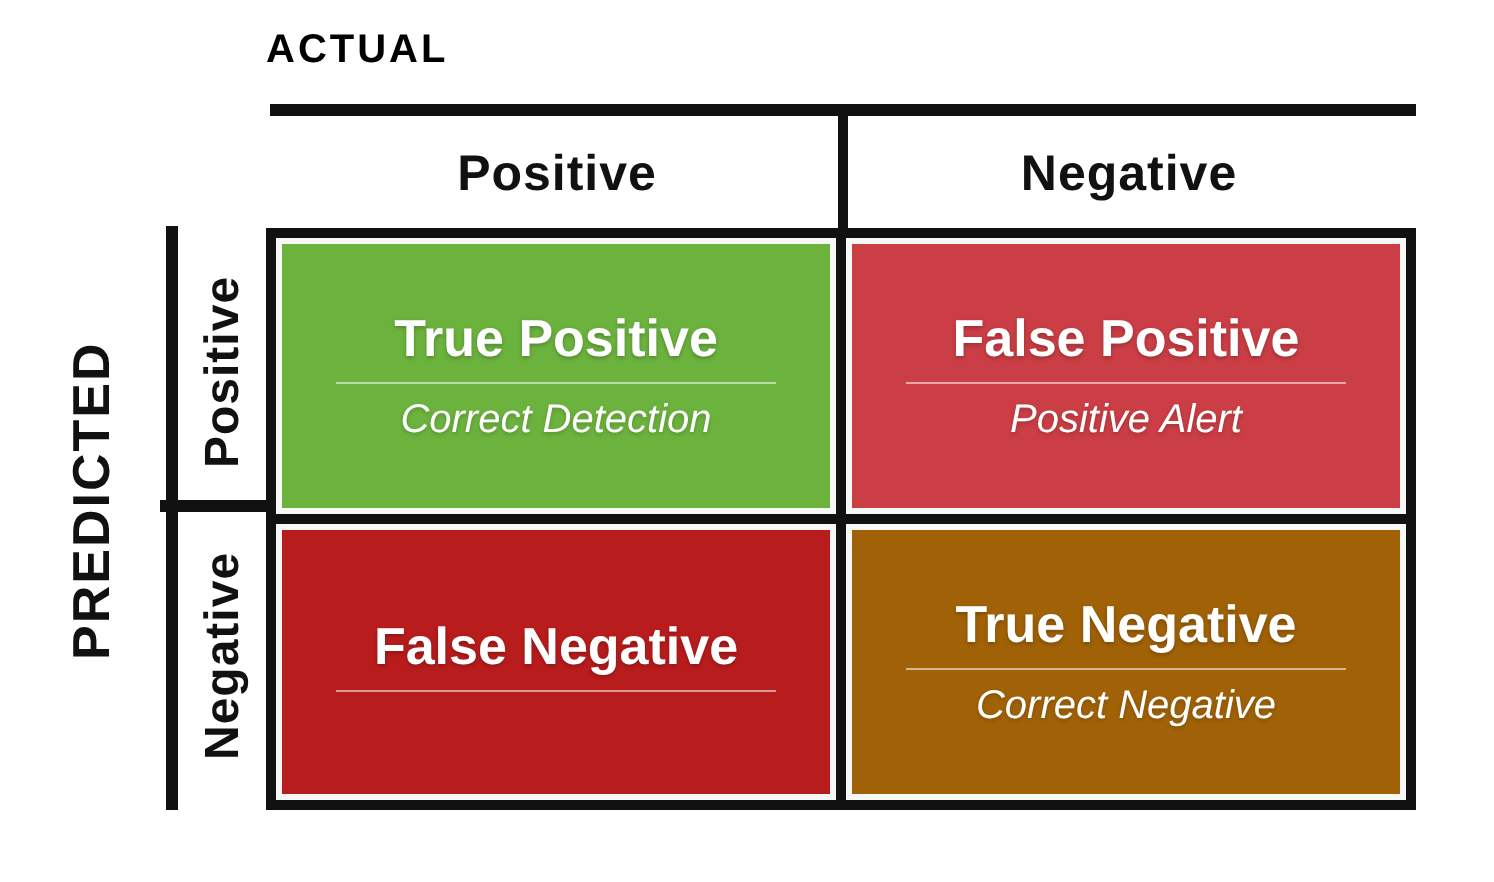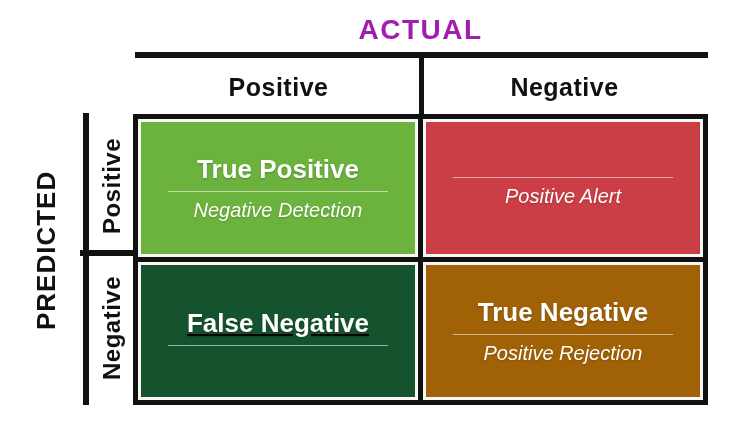--- a/index.html
+++ b/index.html
@@ -13,25 +13,24 @@
     width: 747px;
     height: 441px;
     background: #ffffff;
     overflow: hidden;
   }
 
   
   .actual-label {
     position: absolute;
     left: 133px; top: 14px; width: 575px;
-    text-align: center;
-    font-size: 28px;
+    font-size: 20px;
     font-weight: 800;
     letter-spacing: 1.5px;
-    color: #a21caf;
+    color: #000000;
   }
   .top-rule {
     position: absolute;
     left: 135px; top: 52px;
     width: 573px; height: 6px;
     background: #111111;
   }
   .col-label {
     position: absolute;
     top: 60px; height: 54px;
@@ -160,40 +159,41 @@
   <div class="row-label row-pos">Positive</div>
   <div class="row-label row-neg">Negative</div>
   <div class="row-divider"></div>
 
   <div class="matrix">
 
     <div class="cell">
       <div class="block" style="background: rgb(108, 179, 62);">
         <div class="cell-title">True Positive</div>
         <div class="cell-sep"></div>
-        <div class="cell-subtitle">Negative Detection</div>
+        <div class="cell-subtitle">Correct Detection</div>
       </div>
     </div>
 
     <div class="cell">
       <div class="block" style="background: rgb(203, 62, 69);">
+        <div class="cell-title">False Positive</div>
         <div class="cell-sep"></div>
         <div class="cell-subtitle">Positive Alert</div>
       </div>
     </div>
 
     <div class="cell">
-      <div class="block" style="background: #14532d; text-decoration: underline;">
+      <div class="block" style="background: #b91c1c;">
         <div class="cell-title">False Negative</div>
         <div class="cell-sep"></div>
       </div>
     </div>
 
     <div class="cell">
       <div class="block" style="background: #a16207;">
         <div class="cell-title">True Negative</div>
         <div class="cell-sep"></div>
-        <div class="cell-subtitle">Positive Rejection</div>
+        <div class="cell-subtitle">Correct Negative</div>
       </div>
     </div>
 
   </div>
 </div>
 
 </body></html>

